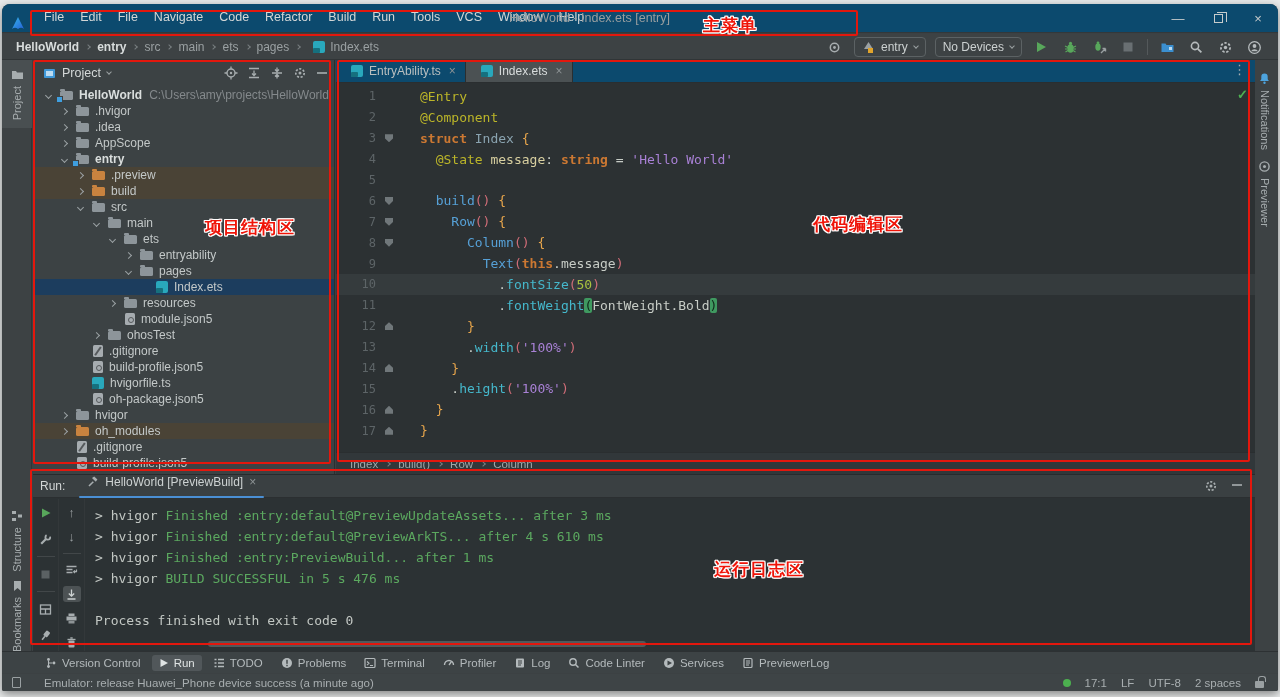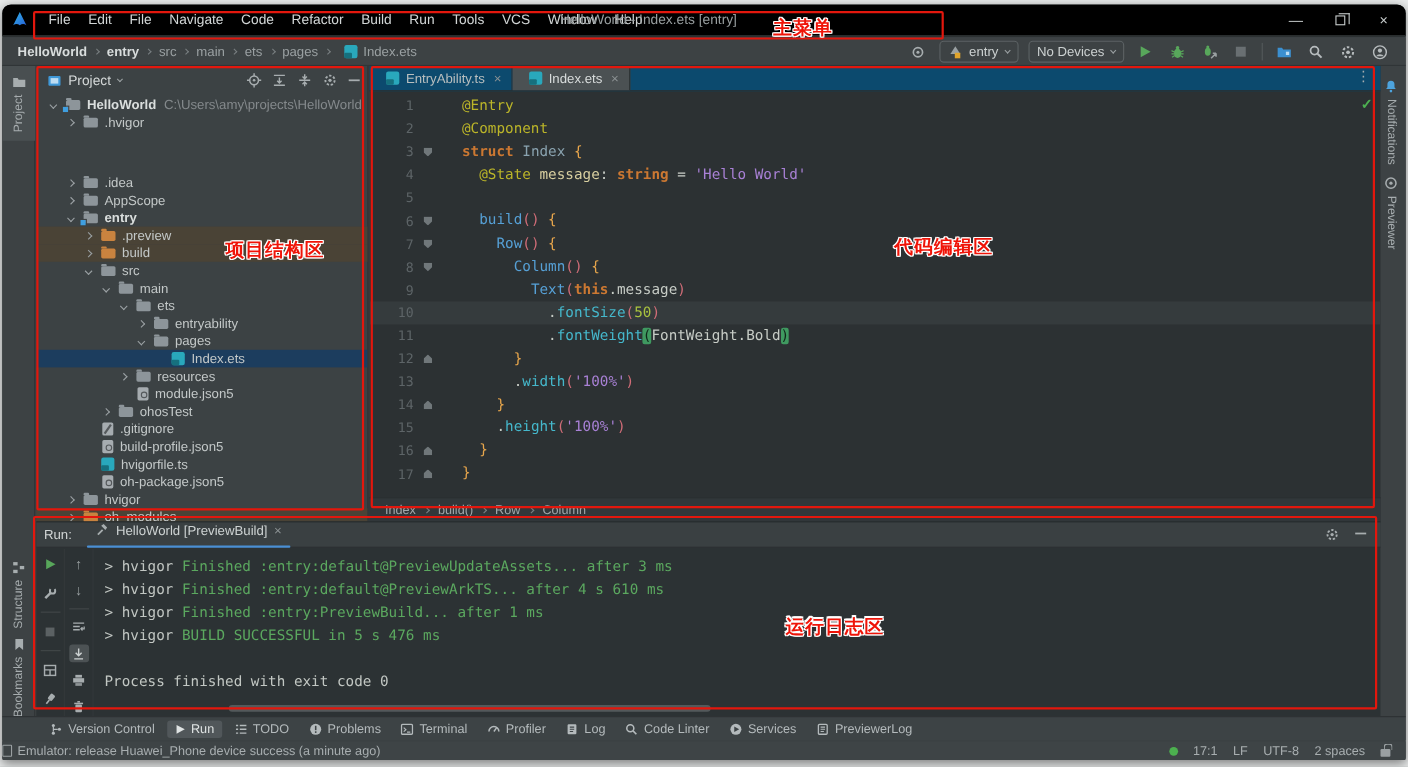--- a/index.html
+++ b/index.html
@@ -1,21 +1,21 @@
 <!DOCTYPE html>
 <html><head>
 <meta charset="utf-8">
 <style>
   * { margin:0; padding:0; box-sizing:border-box; }
   html,body { width:1280px; height:697px; background:#e9ebeb; font-family:"Liberation Sans",sans-serif; overflow:hidden; }
   #page { position:relative; width:1280px; height:697px; }
   #window { position:absolute; left:2px; top:4px; width:1276px; height:687px; background:#3c4143; border-radius:8px 8px 2px 2px; box-shadow:0 3px 10px rgba(0,0,0,.45); overflow:hidden; }
 
   
-  #titlebar { position:absolute; left:0; top:0; width:100%; height:29px; background:#000000; display:flex; align-items:center; border-bottom:1px solid #33383a; }
+  #titlebar { position:absolute; left:0; top:0; width:100%; height:29px; background:#0c4a6e; display:flex; align-items:flex-end; border-bottom:1px solid #33383a; }
   #logo { width:16px; height:16px; margin:0 10px 0 8px; }
   .menu-item { color:#d2d6d6; font-size:12.5px; padding:0 8px; line-height:29px; }
   #win-title { position:absolute; left:507px; top:0; line-height:29px; color:#989e9f; font-size:12.5px; }
   #win-controls { position:absolute; right:0; top:0; height:29px; display:flex; }
   .wc { width:40px; height:29px; display:flex; align-items:center; justify-content:center; color:#c7cccc; font-size:13px; }
   .wc-restore { width:9px; height:9px; border:1px solid #c7cccc; position:relative; }
   .wc-restore::before{ content:''; position:absolute; left:2px; top:-3px; width:9px; height:9px; border:1px solid #c7cccc; border-left:none; border-bottom:none; }
 
   
   #toolbar2 { position:absolute; left:0; top:30px; width:100%; height:26px; background:#3d4244; display:flex; align-items:center; border-bottom:1px solid #303537; }
@@ -107,21 +107,21 @@
   #console { position:relative; flex:1; font-family:"DejaVu Sans Mono",monospace; font-size:13px; padding:6px 0 2px 10px; }
   .con-line { height:21px; display:flex; align-items:center; white-space:pre; }
   .con-plain{color:#c2c7c3} .con-green{color:#5ba85f}
   #con-scroll { position:absolute; left:123px; bottom:4px; width:438px; height:6px; border-radius:3px; background:#53595b; }
 
   
   #bottombar { position:absolute; left:0; top:647px; width:100%; height:22px; background:#3d4345; border-top:1px solid #2d3133; display:flex; align-items:center; gap:4px; padding-left:36px; }
   .bb-item { display:flex; align-items:center; gap:5px; color:#b4babc; font-size:11.5px; padding:2px 7px; border-radius:3px; }
   .bb-item.active { background:#51575a; color:#dfe3e3; }
   #statusbar { position:absolute; left:0; top:670px; width:100%; height:17px; background:#3e4446; display:flex; align-items:center; color:#a8aeb0; font-size:11.5px; }
-  #status-msg { display:flex; align-items:center; gap:5px; }
+  #status-msg { display:flex; align-items:center; gap:23px; margin-left:10px; }
   .sq-ic { width:9px; height:11px; border:1.2px solid #9aa0a2; border-radius:1px; }
   #status-right { margin-left:auto; display:flex; align-items:center; gap:14px; margin-right:14px; }
   #green-dot { width:8px; height:8px; border-radius:50%; background:#4cb04f; }
   #lock-ic { position:relative; width:9px; height:7px; background:#9aa0a2; border-radius:1px; margin-top:4px; }
   #lock-ic::before { content:''; position:absolute; top:-5px; left:3px; width:6px; height:5px; border:1.5px solid #9aa0a2; border-bottom:none; border-radius:3px 3px 0 0; }
 
   
   .ann-box { position:absolute; border:2px solid #e3170d; border-radius:2px; z-index:20; }
   .ann-label { position:absolute; z-index:21; color:#ef1408; font-weight:bold; font-size:17px; letter-spacing:1px; font-family:sans-serif;
     text-shadow:-1px -1px 0 #fff,1px -1px 0 #fff,-1px 1px 0 #fff,1px 1px 0 #fff,0 -1px 0 #fff,0 1px 0 #fff,-1px 0 0 #fff,1px 0 0 #fff; }
@@ -345,21 +345,21 @@
             <span class="chev open" style="margin: 0px 3px;"></span>
             <span class="fi mod"></span>
             <span class="lbl b">HelloWorld</span>
             <span class="path">C:\Users\amy\projects\HelloWorld</span>
           </div>
           <div class="trow" style="padding-left: 26px;">
             <span class="chev closed" style="margin: 0px 3px;"></span>
             <span class="fi"></span>
             <span class="lbl">.hvigor</span>
           </div>
-          <div class="trow" style="padding-left: 26px; margin-top: 39px;">
+          <div class="trow" style="padding-left: 26px;">
             <span class="chev closed" style="margin: 0px 3px;"></span>
             <span class="fi"></span>
             <span class="lbl">.idea</span>
           </div>
           <div class="trow" style="padding-left: 26px;">
             <span class="chev closed" style="margin: 0px 3px;"></span>
             <span class="fi"></span>
             <span class="lbl">AppScope</span>
           </div>
           <div class="trow" style="padding-left: 26px;">

